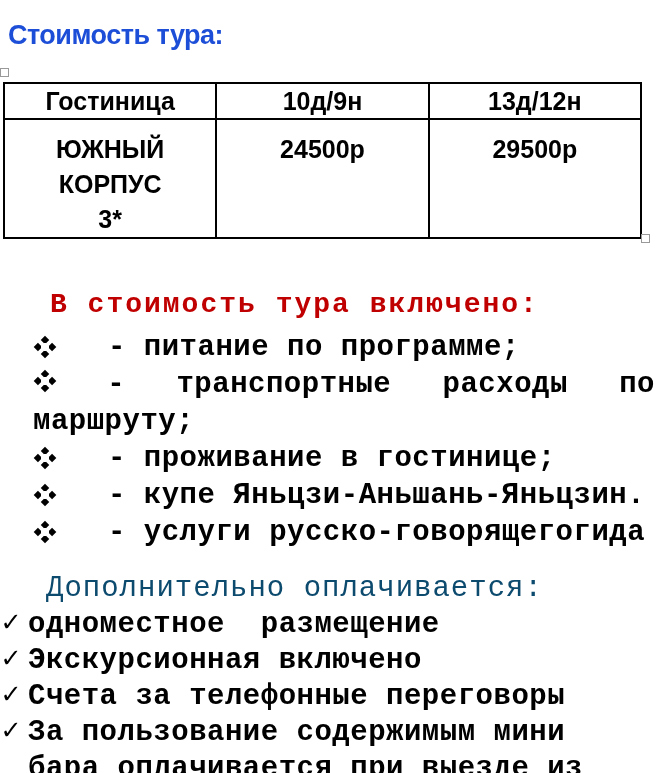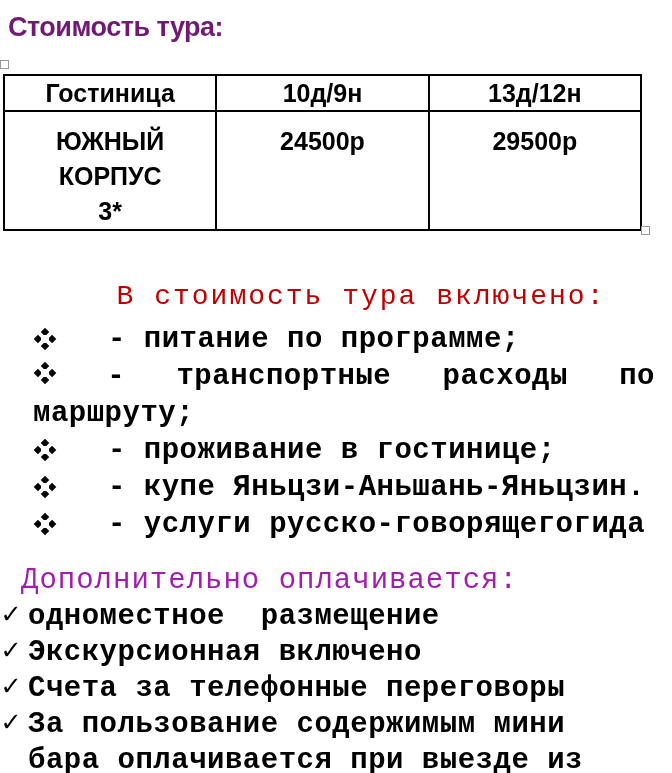--- a/index.html
+++ b/index.html
@@ -5,24 +5,24 @@
   html, body { margin: 0; padding: 0; }
   body {
     width: 672px; height: 773px;
     background: #ffffff;
     overflow: hidden;
     font-family: "Liberation Sans", sans-serif;
     color: #000;
   }
   
   .h1 {
-    margin: 12px 0 0 8px;
+    margin: 20px 0 0 8px;
     font-size: 27px;
     font-weight: bold;
-    color: #701a75;
+    color: #1d4ed8;
     letter-spacing: -0.5px;
   }
   
   .table-wrap {
     position: relative;
     margin: 31px 0 12px 3px;
     width: 639px;
   }
   table.price {
     border-collapse: collapse;
@@ -53,31 +53,30 @@
     background: #fff;
     border: 1px solid #999999;
   }
   .handle.tl { left: -3px; top: -14px; }
   .handle.br { right: -8px; bottom: -4px; }
   
   .mono { font-family: "Liberation Mono", "DejaVu Sans Mono", monospace; font-weight: bold; }
   .h2-included {
     margin: 50px 0 0 50px;
     font-size: 28px;
-    font-weight: normal;
+    font-weight: bold;
     color: #c00000;
     letter-spacing: 2px;
     white-space: pre;
-    text-align: center;
   }
   .h2-extra {
-    margin: 21px 0 0 21px;
+    margin: 21px 0 0 46px;
     font-size: 29px;
     font-weight: normal;
-    color: #a21caf;
+    color: #0c4a6e;
     letter-spacing: 1px;
     white-space: pre;
   }
   .dlist { margin: 9px 0 0 33px; width: 622px; font-size: 29px; letter-spacing: 0.5px; }
   .clist { margin: 2px 0 0 2px;  width: 650px; font-size: 29px; letter-spacing: 0.5px; }
   .tline {
     white-space: pre;
     line-height: 37px;
     min-height: 37px;
   }

